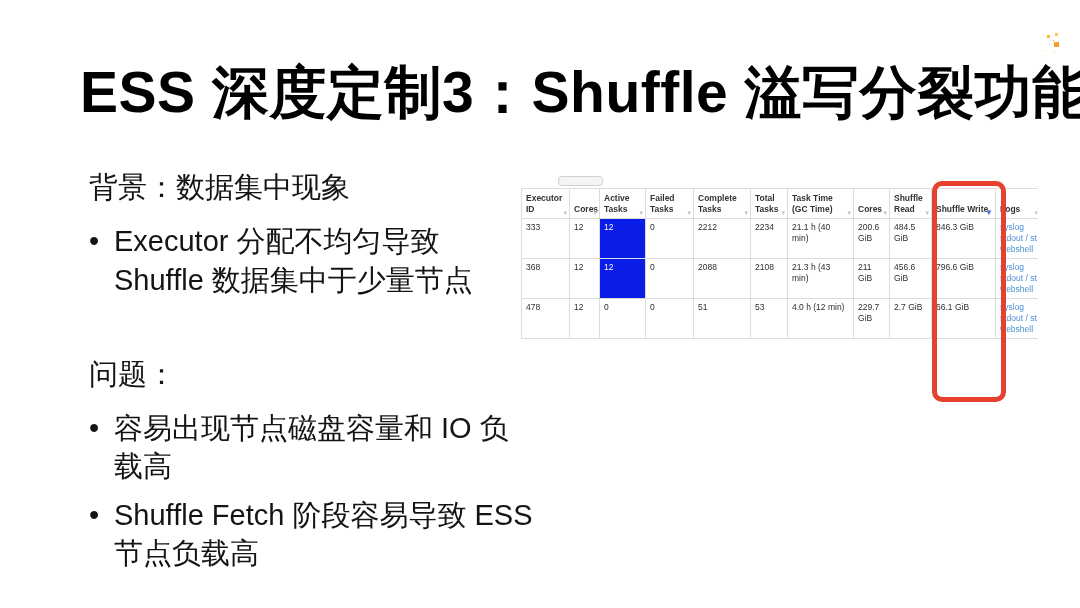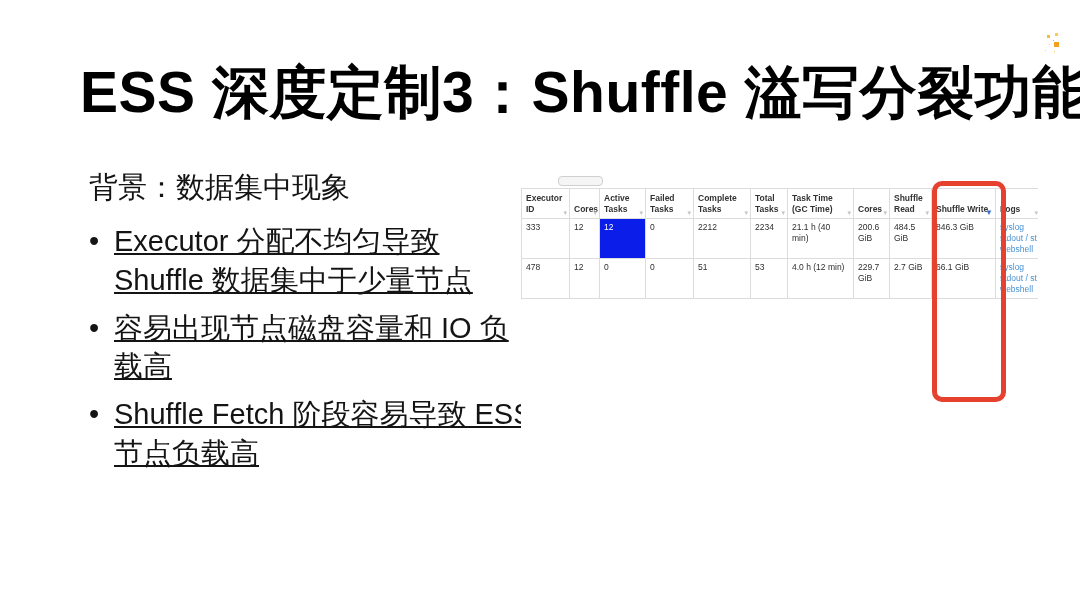--- a/index.html
+++ b/index.html
@@ -21,21 +21,21 @@
   
   .title{position:absolute;left:80px;top:60px;margin:0;font-size:57px;line-height:1.15;
          font-weight:bold;color:#000;letter-spacing:0.5px;white-space:nowrap;}
 
   
   .left-panel{position:absolute;left:89px;top:168px;width:446px;color:#141414;
               font-size:29px;line-height:1.32;}
   .lp-heading{margin:0 0 16px 0;}
   .bullet{display:flex;margin:0 0 10px 0;}
   .dot{width:25px;flex:none;}
-  .btext{flex:1;text-decoration:underline;}
+  .btext{flex:1;}
   .problem-heading{margin:56px 0 16px 0;}
 
   
   .table-wrap{position:absolute;left:521px;top:176px;width:517px;height:309px;overflow:hidden;
               background:#fff;}
   .ui-fragment{position:absolute;left:37px;top:0;width:45px;height:10px;background:#f5f5f5;
                border:1px solid #cfcfcf;border-radius:4px;box-sizing:border-box;}
   table.exec{border-collapse:collapse;table-layout:fixed;width:519px;margin-top:12px;
              font-size:8.5px;line-height:11px;color:#2e2e2e;}
   .exec th,.exec td{border:1px solid #dcdcdc;padding:3px 4px;box-sizing:border-box;
@@ -63,20 +63,21 @@
   </div>
 
   <h1 class="title">ESS 深度定制3：Shuffle 溢写分裂功能</h1>
 
   <div class="left-panel">
     <div class="lp-heading">背景：数据集中现象</div>
     <div class="bullet">
       <span class="dot">•</span>
       <span class="btext">Executor 分配不均匀导致 Shuffle 数据集中于少量节点</span>
     </div>
+    <div class="lp-heading problem-heading">问题：</div>
     <div class="bullet">
       <span class="dot">•</span>
       <span class="btext">容易出现节点磁盘容量和 IO 负载高</span>
     </div>
     <div class="bullet">
       <span class="dot">•</span>
       <span class="btext">Shuffle Fetch 阶段容易导致 ESS 节点负载高</span>
     </div>
   </div>
 
@@ -123,20 +124,37 @@
             <td>200.6 GiB</td>
             <td>484.5 GiB</td>
             <td>846.3 GiB</td>
             <td class="logs">
               <a href="#">syslog</a>
               <a href="#">stdout / st</a>
               <a href="#">webshell</a>
             </td>
           </tr>
           <tr>
+            <td>368</td>
+            <td>12</td>
+            <td class="hl">12</td>
+            <td>0</td>
+            <td>2088</td>
+            <td>2108</td>
+            <td>21.3 h (43 min)</td>
+            <td>211 GiB</td>
+            <td>456.6 GiB</td>
+            <td>796.6 GiB</td>
+            <td class="logs">
+              <a href="#">syslog</a>
+              <a href="#">stdout / st</a>
+              <a href="#">webshell</a>
+            </td>
+          </tr>
+          <tr>
             <td>478</td>
             <td>12</td>
             <td>0</td>
             <td>0</td>
             <td>51</td>
             <td>53</td>
             <td>4.0 h (12 min)</td>
             <td>229.7 GiB</td>
             <td>2.7 GiB</td>
             <td>66.1 GiB</td>

